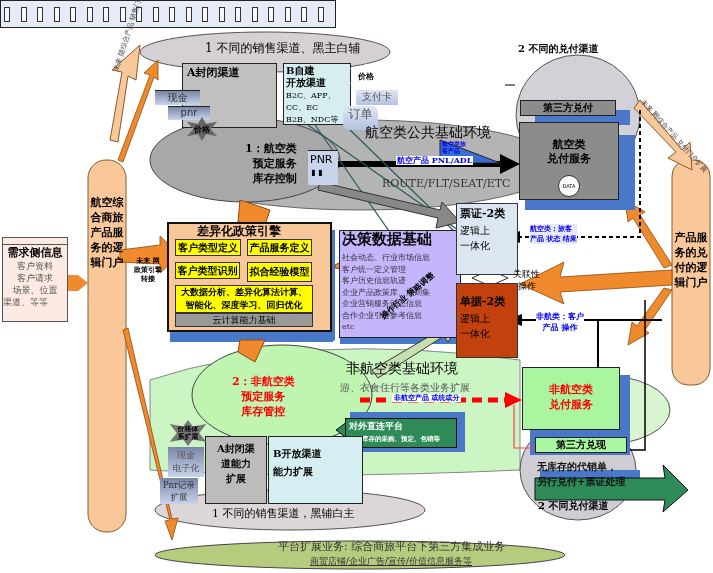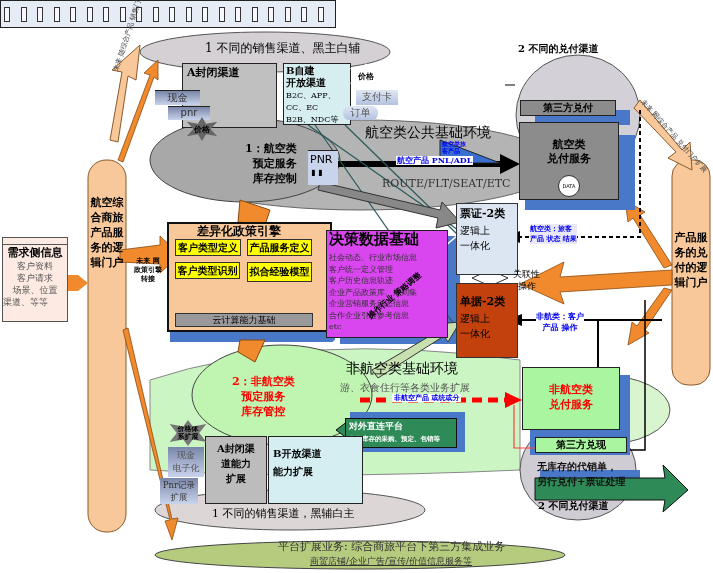--- a/index.html
+++ b/index.html
@@ -147,21 +147,21 @@
 <div class="box" style="left:283px;top:63px;width:68px;height:62px;background:#d6eef0;border:1px solid #222;">
   <div class="txt" style="left:2px;top:1px;font-size:10px;font-weight:bold;">B自建</div>
   <div class="txt" style="left:2px;top:13px;font-size:10px;font-weight:bold;">开放渠道</div>
   <div class="txt" style="left:2px;top:27px;font-size:8px;">B2C、APP、</div>
   <div class="txt" style="left:2px;top:39px;font-size:8px;">CC、EC</div>
   <div class="txt" style="left:2px;top:51px;font-size:8px;">B2B、NDC等</div>
 </div>
 <div class="box" style="left:155px;top:90px;width:45px;height:15px;background:linear-gradient(#7a86a8,#c8d4ec);border-top:1px solid #222;font-size:10px;color:#333;text-align:center;">现金</div>
 <div class="box" style="left:168px;top:106px;width:42px;height:14px;background:linear-gradient(#7a86a8,#c8d4ec);border-top:1px solid #222;font-size:10px;color:#333;text-align:center;font-family:'DejaVu Sans',sans-serif;">pnr</div>
 <div class="box" style="left:356px;top:90px;width:42px;height:15px;background:linear-gradient(#e0e6f4,#b4c2e0);font-size:10px;color:#555;text-align:center;">支付卡</div>
-<div class="box" style="left:343px;top:106px;width:35px;height:14px;background:linear-gradient(#e0e6f4,#b4c2e0);font-size:10px;color:#555;text-align:center;border-radius:6px;">订单</div>
+<div class="box" style="left:343px;top:106px;width:35px;height:24px;background:linear-gradient(#e0e6f4,#b4c2e0);font-size:12px;color:#555;text-align:center;border-radius:6px;">订单</div>
 
 <div class="box" style="left:185px;top:117px;width:34px;height:24px;background:#666;clip-path:polygon(50% 0,62% 28%,95% 20%,75% 50%,95% 80%,62% 72%,50% 100%,38% 72%,5% 80%,25% 50%,5% 20%,38% 28%);display:flex;align-items:center;justify-content:center;font-size:8px;font-weight:bold;color:#000;">价格</div>
 <div class="box" style="left:348px;top:63px;width:36px;height:26px;background:#fff;clip-path:polygon(50% 0,62% 28%,95% 20%,75% 50%,95% 80%,62% 72%,50% 100%,38% 72%,5% 80%,25% 50%,5% 20%,38% 28%);display:flex;align-items:center;justify-content:center;font-size:8px;font-weight:bold;color:#000;border:0;">价格</div>
 
 <div class="txt" style="left:112px;top:70px;font-size:7px;color:#444;transform:rotate(-72deg);transform-origin:left top;"><span>未来</span> <span>随综合产品</span> <span>销售门户扩展</span></div>
 <div class="txt" style="left:645px;top:98px;font-size:7px;color:#444;transform:rotate(48deg);transform-origin:left top;"><span>未来</span> <span>网综合产品</span> <span>兑付门户扩展</span></div>
 
 <div class="box" style="left:2px;top:237px;width:66px;height:85px;background:#fdebe3;border:1px solid #555;">
   <div style="height:6px;border-bottom:1px solid #555;"></div>
   <div style="font-size:11px;font-weight:bold;text-align:center;">需求侧信息</div>
@@ -205,24 +205,28 @@
   <div>航空类：旅客</div>
   <div>产品 状态 结果</div>
 </div>
 
 <div class="box" style="left:167px;top:222px;width:165px;height:110px;background:#f8c89a;border:2px solid #111;">
   <div class="txt" style="left:28px;top:1px;font-size:12px;font-weight:bold;">差异化政策引擎</div>
   <div class="box ylw" style="left:6px;top:15px;width:66px;height:17px;">客户类型定义</div>
   <div class="box ylw" style="left:78px;top:15px;width:65px;height:17px;">产品服务定义</div>
   <div class="box ylw" style="left:6px;top:38px;width:65px;height:17px;">客户类型识别</div>
   <div class="box ylw" style="left:78px;top:38px;width:65px;height:20px;">拟合经验模型</div>
+  <div class="box" style="left:6px;top:61px;width:138px;height:28px;background:#ffff00;border:1px solid #333;font-size:9px;font-weight:bold;text-align:center;line-height:13px;">
+    <div>大数据分析、差异化算法计算、</div>
+    <div>智能化、深度学习、回归优化</div>
+  </div>
   <div class="box" style="left:6px;top:89px;width:138px;height:14px;background:#999;border:1px solid #333;font-size:9px;text-align:center;line-height:12px;">云计算能力基础</div>
 </div>
 
-<div class="box" style="left:326px;top:230px;width:122px;height:108px;background:#d946ef;border:1px solid #222;">
+<div class="box" style="left:339px;top:230px;width:122px;height:108px;background:#c4b5fd;border:1px solid #222;">
   <div class="txt" style="left:2px;top:0;font-size:15px;font-weight:bold;">决策数据基础</div>
   <div class="txt" style="left:2px;top:21px;font-size:8px;color:#333;line-height:11.5px;">
     <div>社会动态、行业市场信息</div>
     <div>客户统一定义管理</div>
     <div>客户历史信息轨迹</div>
     <div>企业产品政策库、规则集</div>
     <div>企业营销服务动态信息</div>
     <div>合作企业引进参考信息</div>
     <div>etc</div>
   </div>

